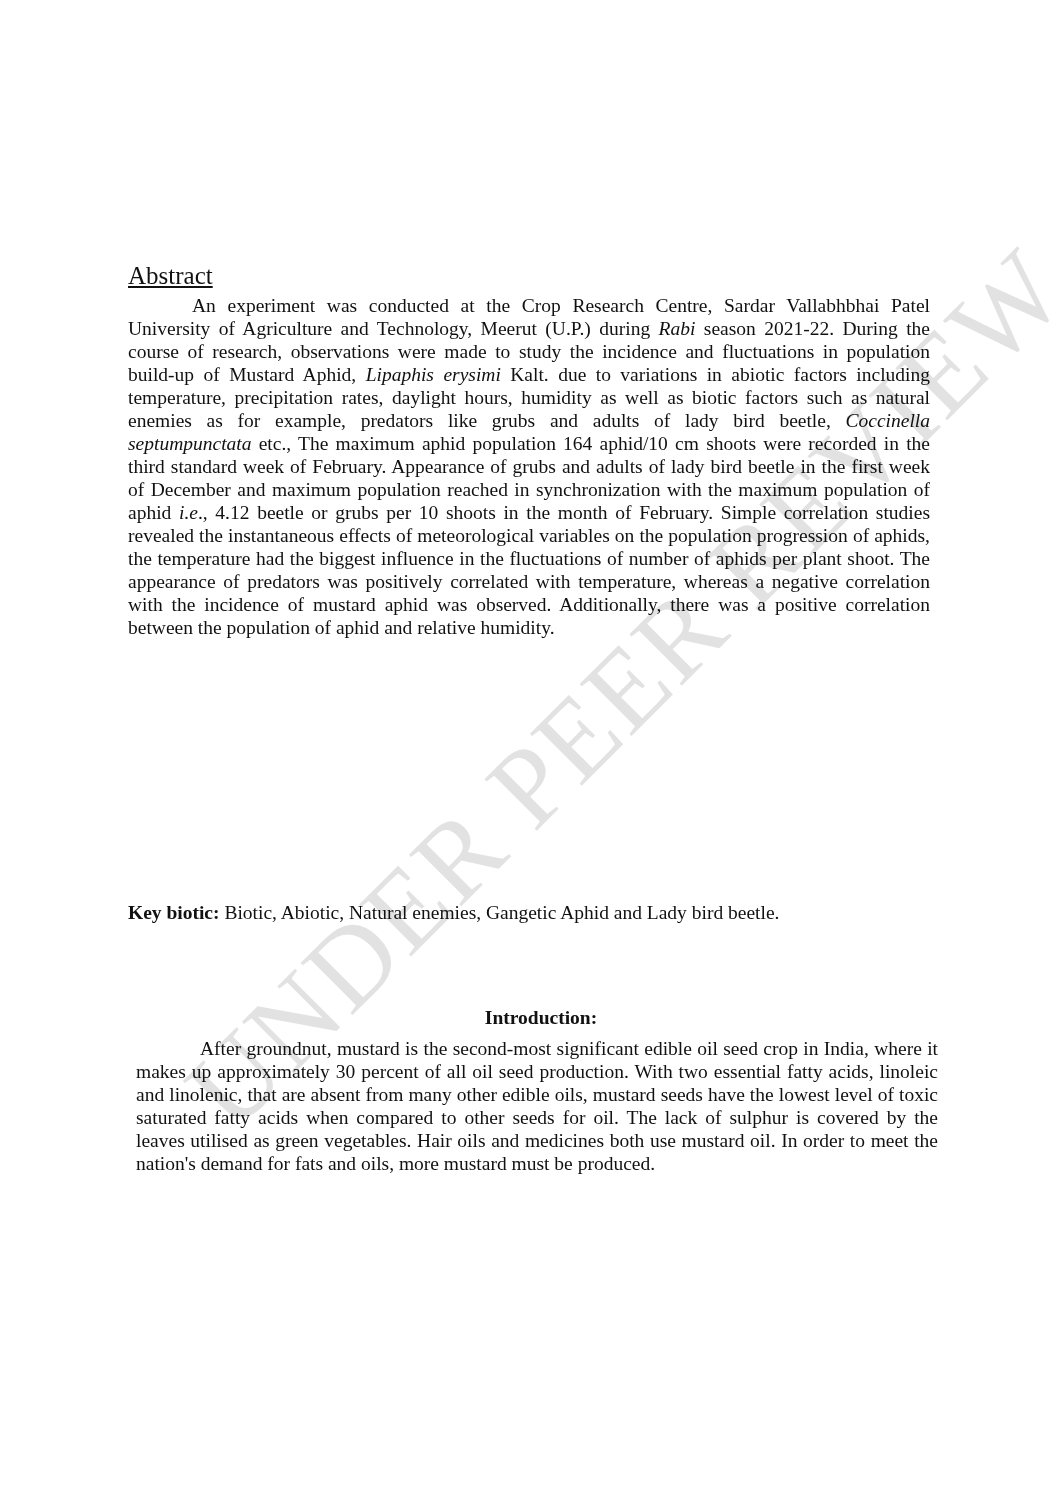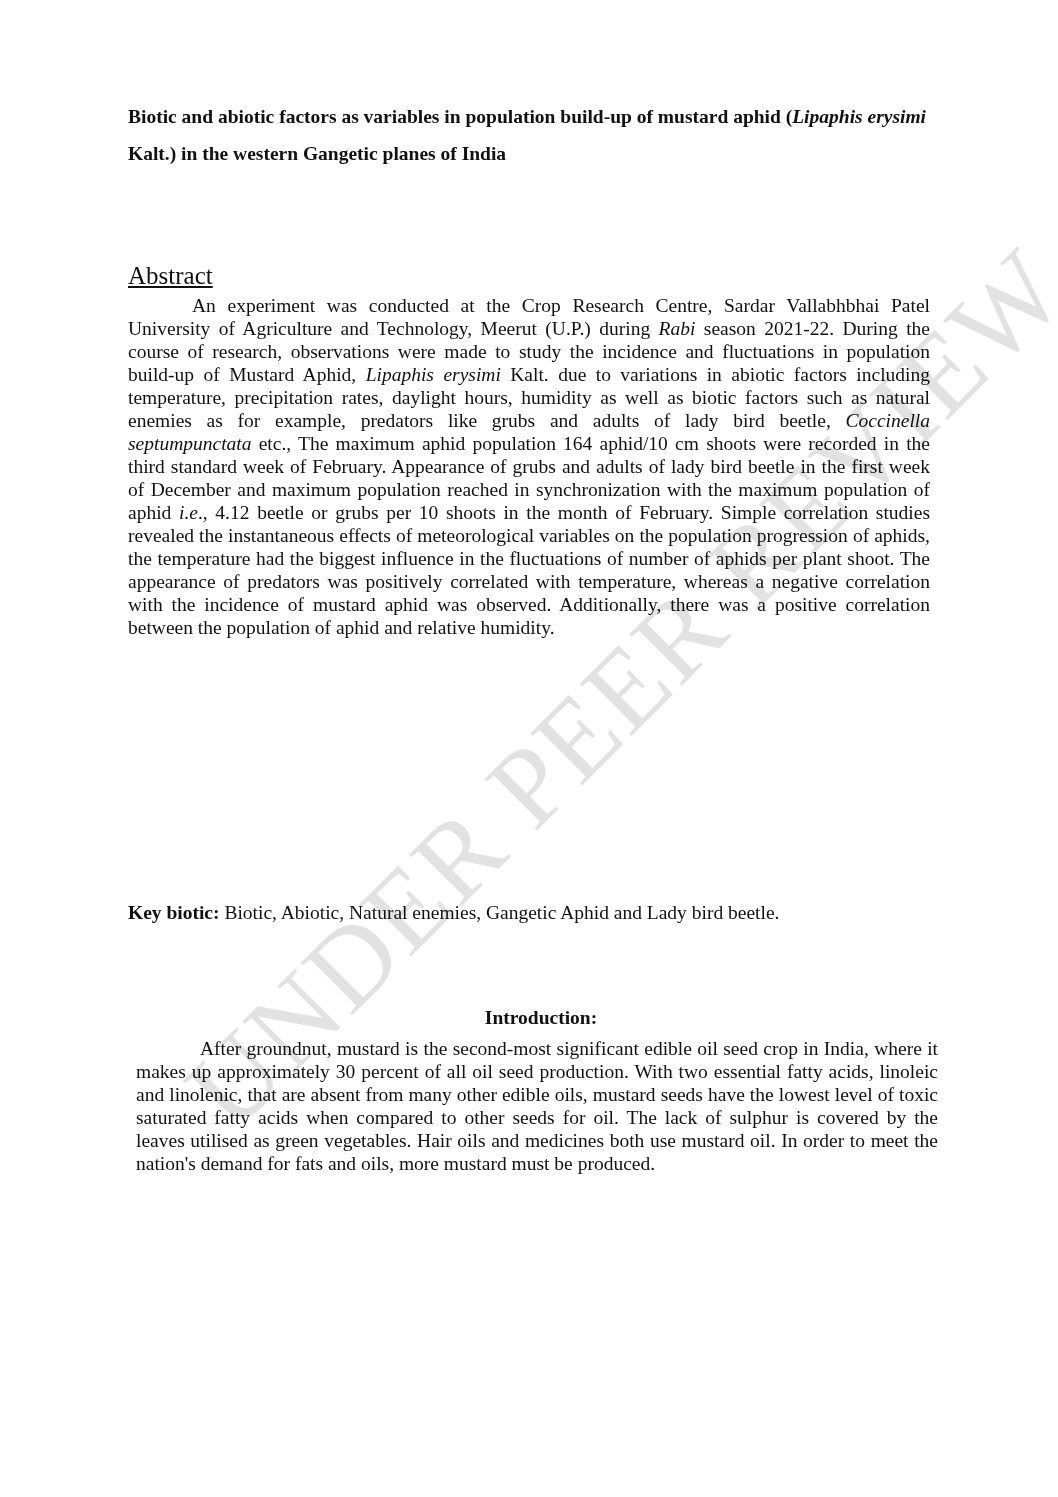--- a/index.html
+++ b/index.html
@@ -24,21 +24,20 @@
       text-align: center;
     }
   </style>
 </head>
 <body>
 
 <div class="page">
 
   <div class="watermark">UNDER PEER REVIEW</div>
 
-  <div class="title"><span>Biotic and abiotic factors as variables in population build-up of mustard aphid (</span><i>Lipaphis erysimi</i><span> Kalt.)  in the western Gangetic planes of India</span></div>
 
   <div class="abstract-h">Abstract</div>
 
   <div class="para abs-para">
     <span>An experiment was conducted at the Crop Research Centre, Sardar Vallabhbhai Patel University of Agriculture and Technology, Meerut (U.P.) during </span><i>Rabi</i><span> season 2021-22. During the course of research, observations were made to study the incidence and fluctuations in population build-up of Mustard Aphid, </span><i>Lipaphis erysimi</i><span> Kalt. due to variations in abiotic factors including temperature, precipitation rates, daylight hours, humidity as well as biotic factors such as natural enemies as for example, predators like grubs and adults of lady bird beetle, </span><i>Coccinella septumpunctata</i><span> etc., The maximum aphid population 164 aphid/10 cm shoots were recorded in the third standard week of February. Appearance of grubs and adults of lady bird beetle in the first week of December and maximum population reached in synchronization with the maximum population of aphid </span><i>i.e</i><span>., 4.12 beetle or grubs per 10 shoots in the month of February. Simple correlation studies revealed the instantaneous effects of meteorological variables on the population progression of aphids, the temperature had the biggest influence in the fluctuations of number of aphids per plant shoot. The appearance of predators was positively correlated with temperature, whereas a negative correlation with the incidence of mustard aphid was observed. Additionally, there was a positive correlation between the population of aphid and relative humidity.</span>
   </div>
 
   <div class="keywords"><b>Key biotic:</b><span> Biotic, Abiotic, Natural enemies, Gangetic Aphid and Lady bird beetle.</span></div>
 
   <div class="intro-h">Introduction:</div>

